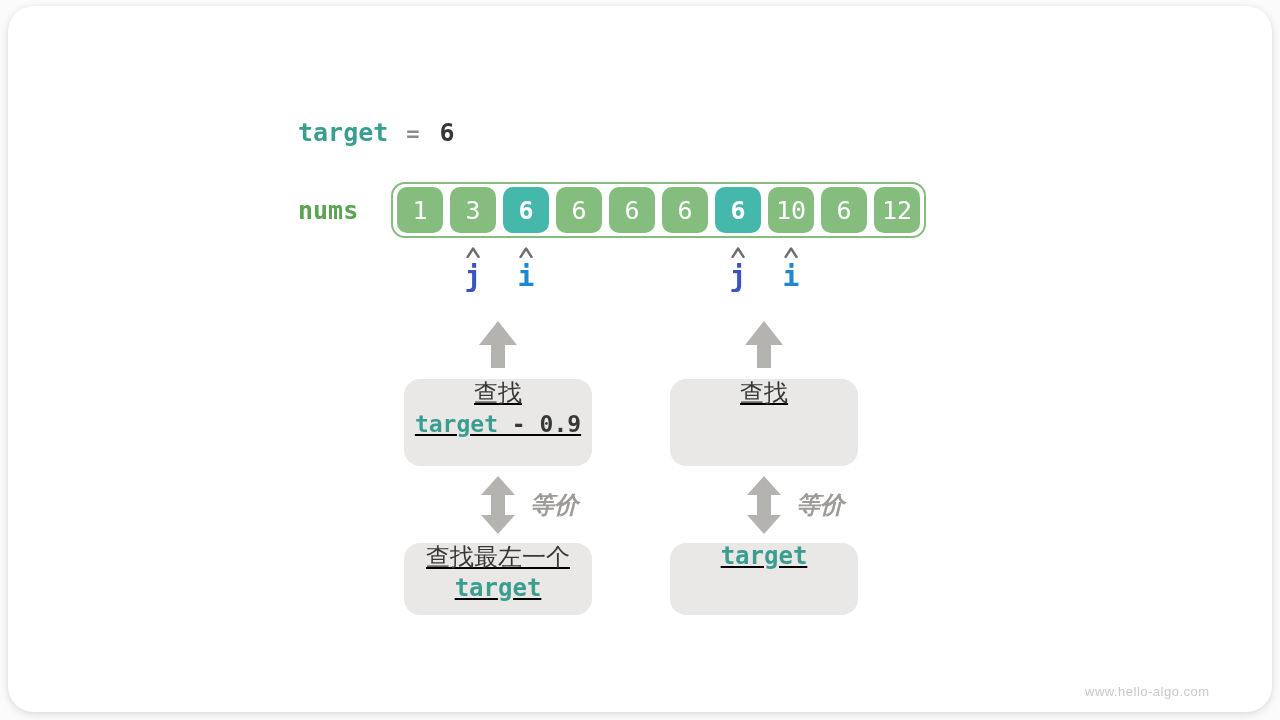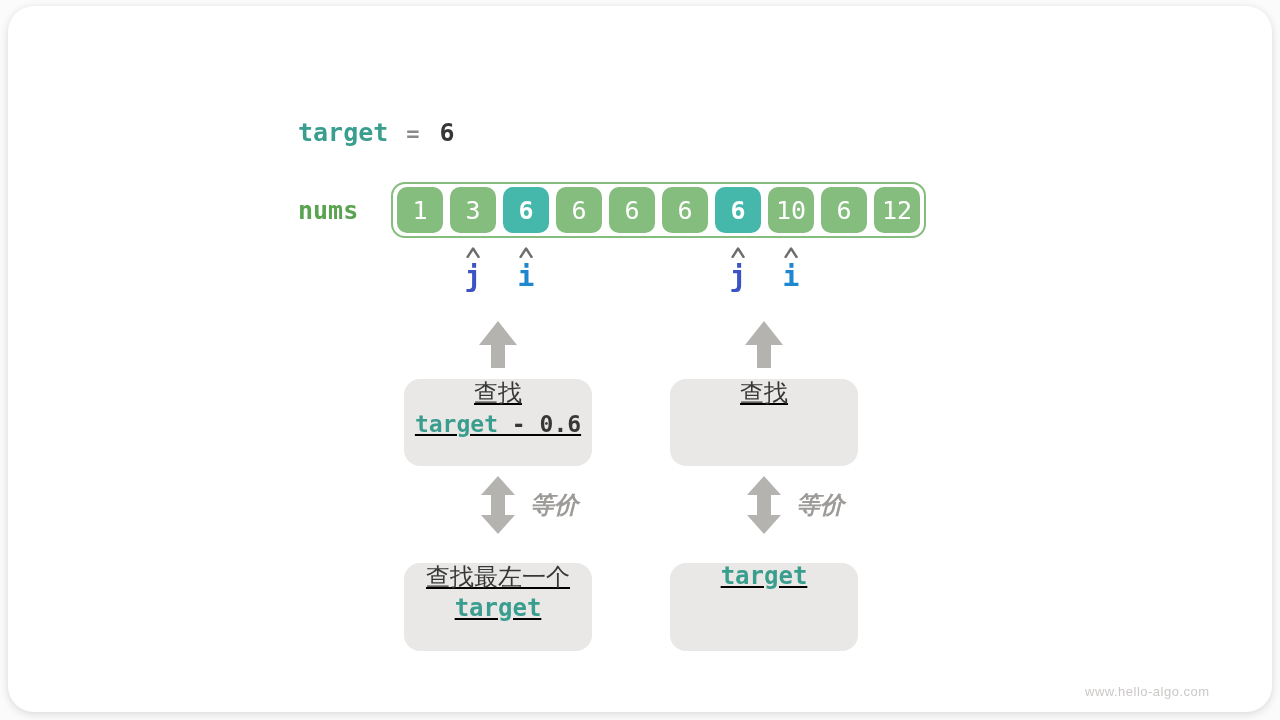--- a/index.html
+++ b/index.html
@@ -86,21 +86,21 @@
     position: absolute; left: 0;
     width: 188px;
     background: var(--box-bg);
     border-radius: 16px;
     display: flex; flex-direction: column;
     align-items: center; 
     gap: 5px;
     text-decoration: underline;
   }
   .gray-box.search { top: 58px; height: 87px; }
-  .gray-box.result { top: 222px; height: 88px; margin-top: 20px; }
+  .gray-box.result { top: 222px; height: 72px; }
   .box-title { font-size: 24px; color: var(--dark-text); line-height: 27px; }
   .box-code  {
     font-family: "DejaVu Sans Mono", "Liberation Mono", monospace;
     font-size: 23px; font-weight: bold; line-height: 27px;
     white-space: pre;
   }
   .box-code .code-var { color: var(--code-teal); }
   .box-code .code-op  { color: var(--dark-text); }
   .result-code { font-size: 24px; color: var(--code-teal); }
 
@@ -175,21 +175,21 @@
         <span class="ptr-label" style="color:#1f86d0">i</span>
       </div>
     </div>
 
   <div class="flow-col left">
     <svg class="up-arrow" width="38" height="47" viewBox="0 0 38 47">
       <polygon points="19,0 38,24 26,24 26,47 12,47 12,24 0,24" fill="var(--arrow-gray)"></polygon>
     </svg>
     <div class="gray-box search">
       <div class="box-title">查找</div>
-      <div class="box-code"><span class="code-var">target</span><span class="code-op"> - 0.6</span></div>
+      <div class="box-code"><span class="code-var">target</span><span class="code-op"> - 0.9</span></div>
     </div>
     <svg class="equiv-arrow" width="34" height="58" viewBox="0 0 34 58">
       <polygon points="17,0 34,19 24,19 24,39 34,39 17,58 0,39 10,39 10,19 0,19" fill="var(--arrow-gray)"></polygon>
     </svg>
     <div class="equiv-label">等价</div>
     <div class="gray-box result">
       <div class="box-title">查找最左一个</div>
       <div class="box-code result-code">target</div>
     </div>
   </div>

